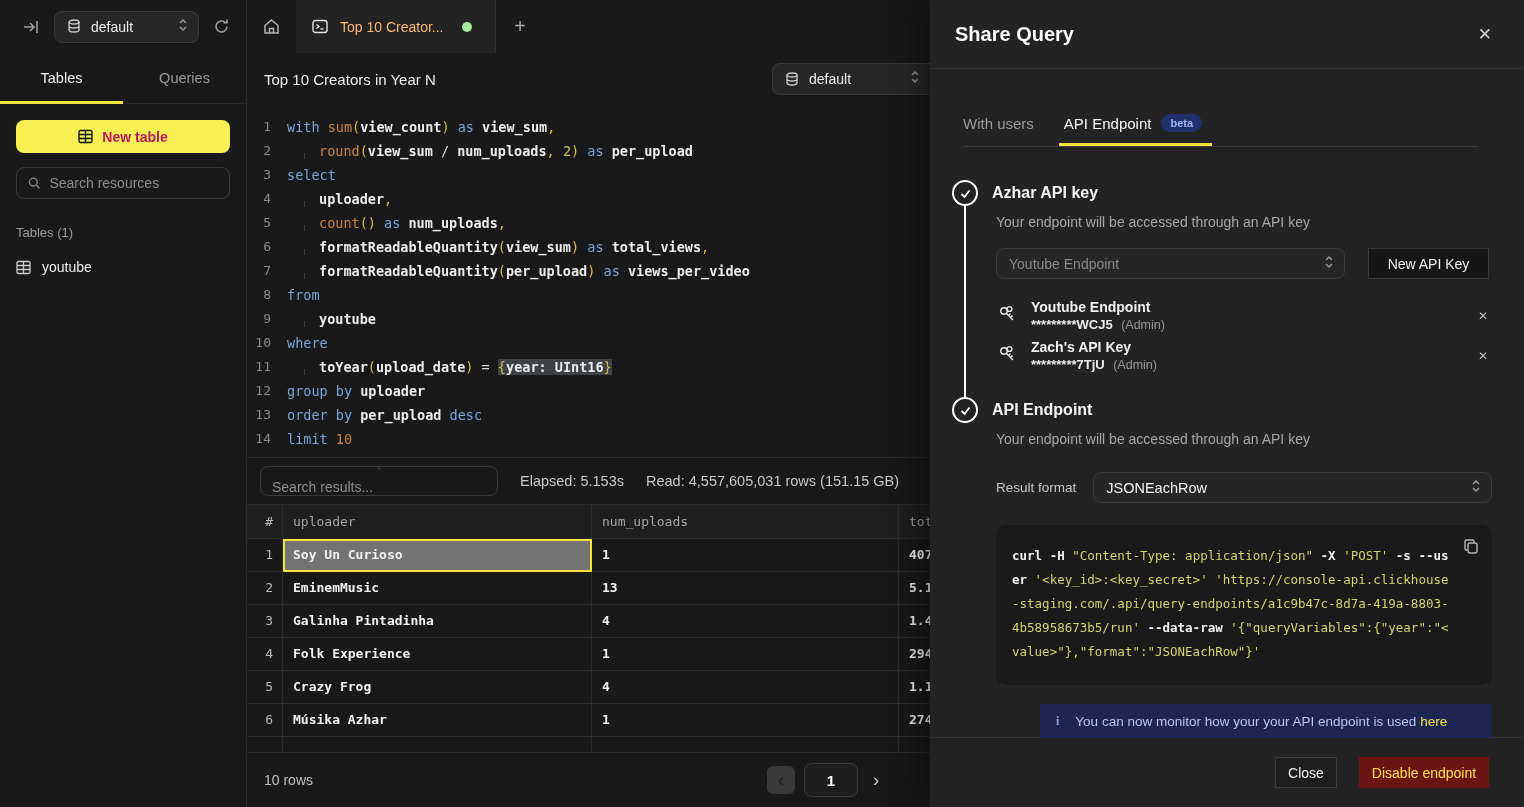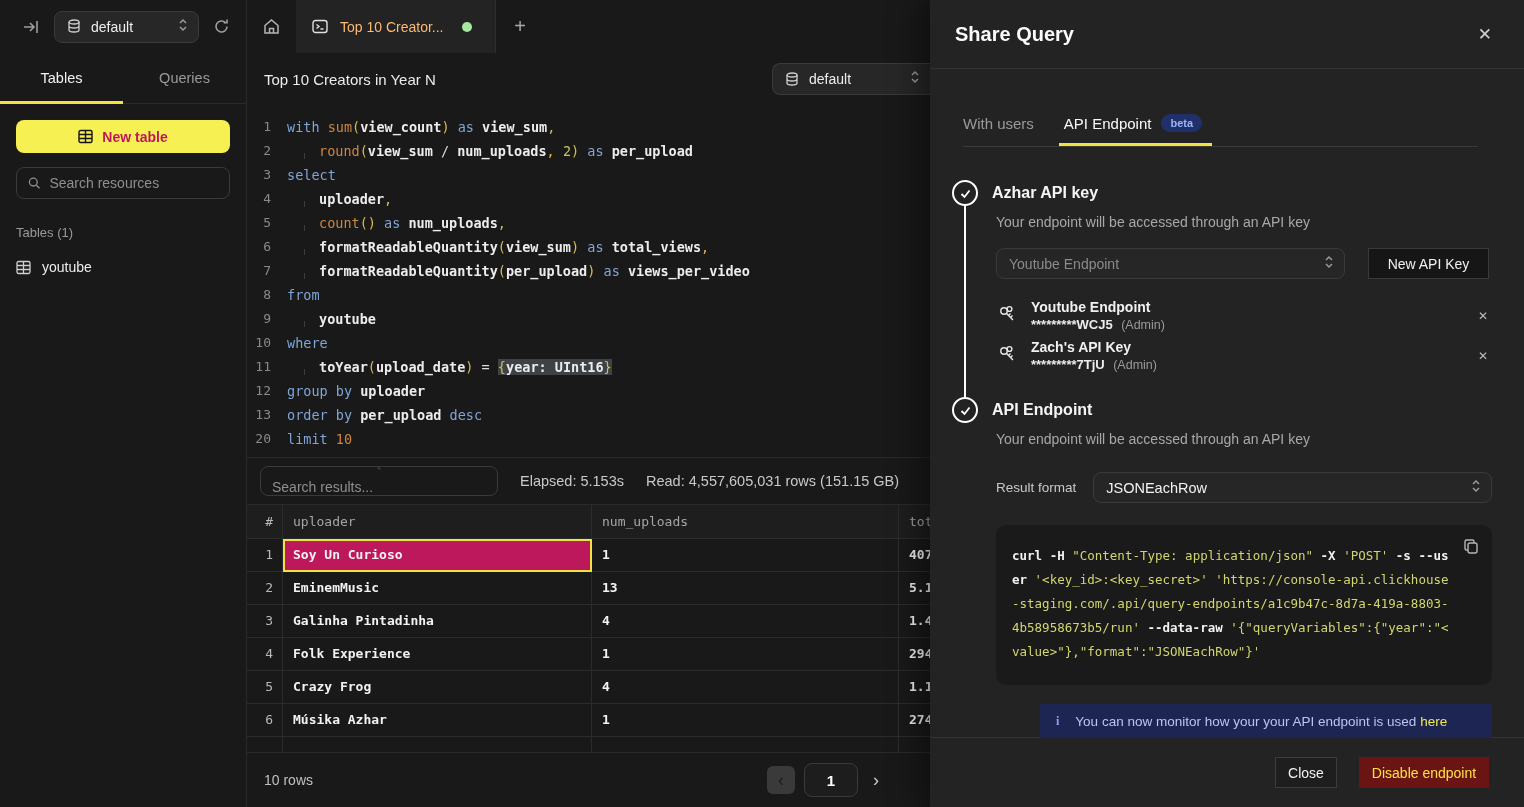--- a/index.html
+++ b/index.html
@@ -64,21 +64,21 @@
   .results-search{ width:238px; height:30px; margin:0;flex-direction:column; }
   .meta-text{ font-size:14.5px; color:#c9c9c9; }
 
   .rtable{ flex:none; height:247px; overflow:hidden; font-size:13px;}
   .rrow{ display:grid; grid-template-columns:36px 309px 307px 1fr; height:33px; line-height:32px;}
   .rrow > div{ border-right:1px solid #2c2c2c; border-bottom:1px solid #2c2c2c; padding:0 10px; overflow:hidden; white-space:nowrap;}
   .rrow > div:last-child{ border-right:none;}
   .rrow.head{ height:34px; line-height:33px; color:#a5a5a5; background:#1e1e1e;}
   .rrow .cnum{ text-align:right; color:#b9b9b9; padding-right:9px;}
   .rrow .cval{ color:#f2f2f2; font-weight:700;}
-  .cell-selected{ outline:2px solid #f1e43f; outline-offset:-2px; background:#be185d;}
+  .cell-selected{ outline:2px solid #f1e43f; outline-offset:-2px; background:#737373;}
   .rrow.sliver{ height:16px; }
   .editor-footer{ flex:1; border-top:1px solid #2a2a2a; display:flex; align-items:center; padding:0 17px;}
   .rowcount{ font-size:14px; color:#c0c0c0;}
   .pager{ margin-left:auto; display:flex; align-items:center; gap:9px; margin-right:28px;}
   .pg-prev{ width:28px; height:28px; border-radius:6px; background:#3a3a3a; color:#1d1d1d; display:flex; align-items:center; justify-content:center; font-size:18px; cursor:pointer;}
   .pg-page{ width:54px; height:34px; border:1px solid #3a3a3a; border-radius:8px; background:#1d1d1d; color:#fff; font-size:15px; font-weight:700; display:flex; align-items:center; justify-content:center;}
   .pg-next{ color:#cfcfcf; font-size:18px; padding:0 6px; cursor:pointer;}
 
   
   .panel{ width:594px; flex:none; background:#232323; display:flex; flex-direction:column; box-shadow:-10px 0 30px rgba(0,0,0,.45);}
@@ -276,21 +276,21 @@
             </div>
             <div class="code-line">
               <div class="gutter">12</div>
               <div><span class="lc tk-kw">group by </span><span class="lc tk-id">uploader</span></div>
             </div>
             <div class="code-line">
               <div class="gutter">13</div>
               <div><span class="lc tk-kw">order by </span><span class="lc tk-id">per_upload</span><span class="lc tk-kw"> desc</span></div>
             </div>
             <div class="code-line">
-              <div class="gutter">20</div>
+              <div class="gutter">14</div>
               <div><span class="lc tk-kw">limit </span><span class="lc tk-nmo">10</span></div>
             </div>
           </div>
 
         <div class="results-toolbar">
           <div class="search-box results-search">
             <svg width="14" height="14" viewBox="0 0 14 14" fill="none" stroke="currentColor" stroke-width="1.5">
                 <circle cx="6" cy="6" r="4.4"></circle>
                 <path d="M9.5 9.5L13 13"></path>
               </svg>

